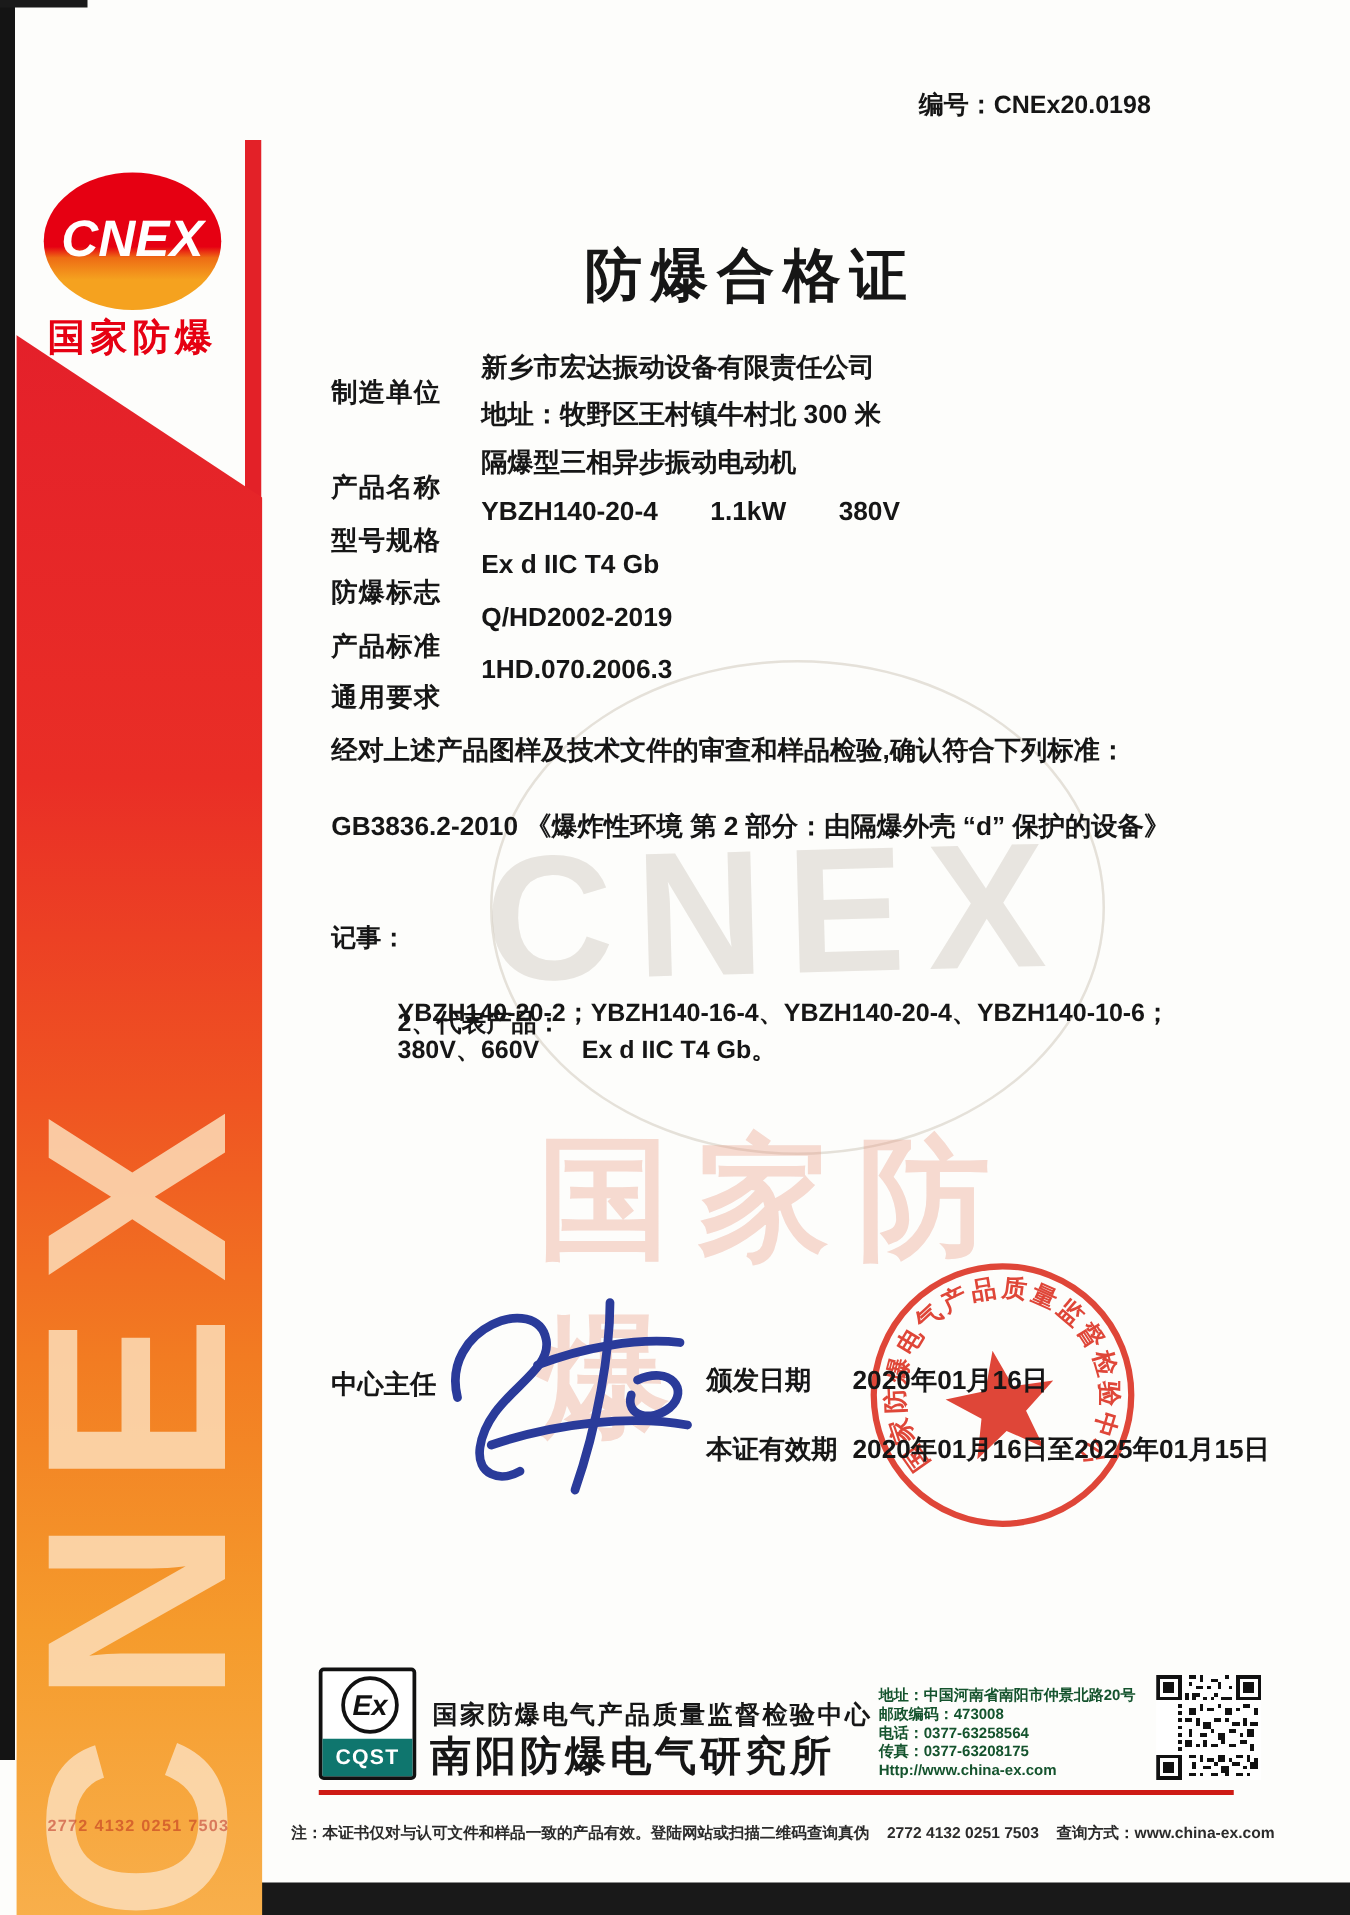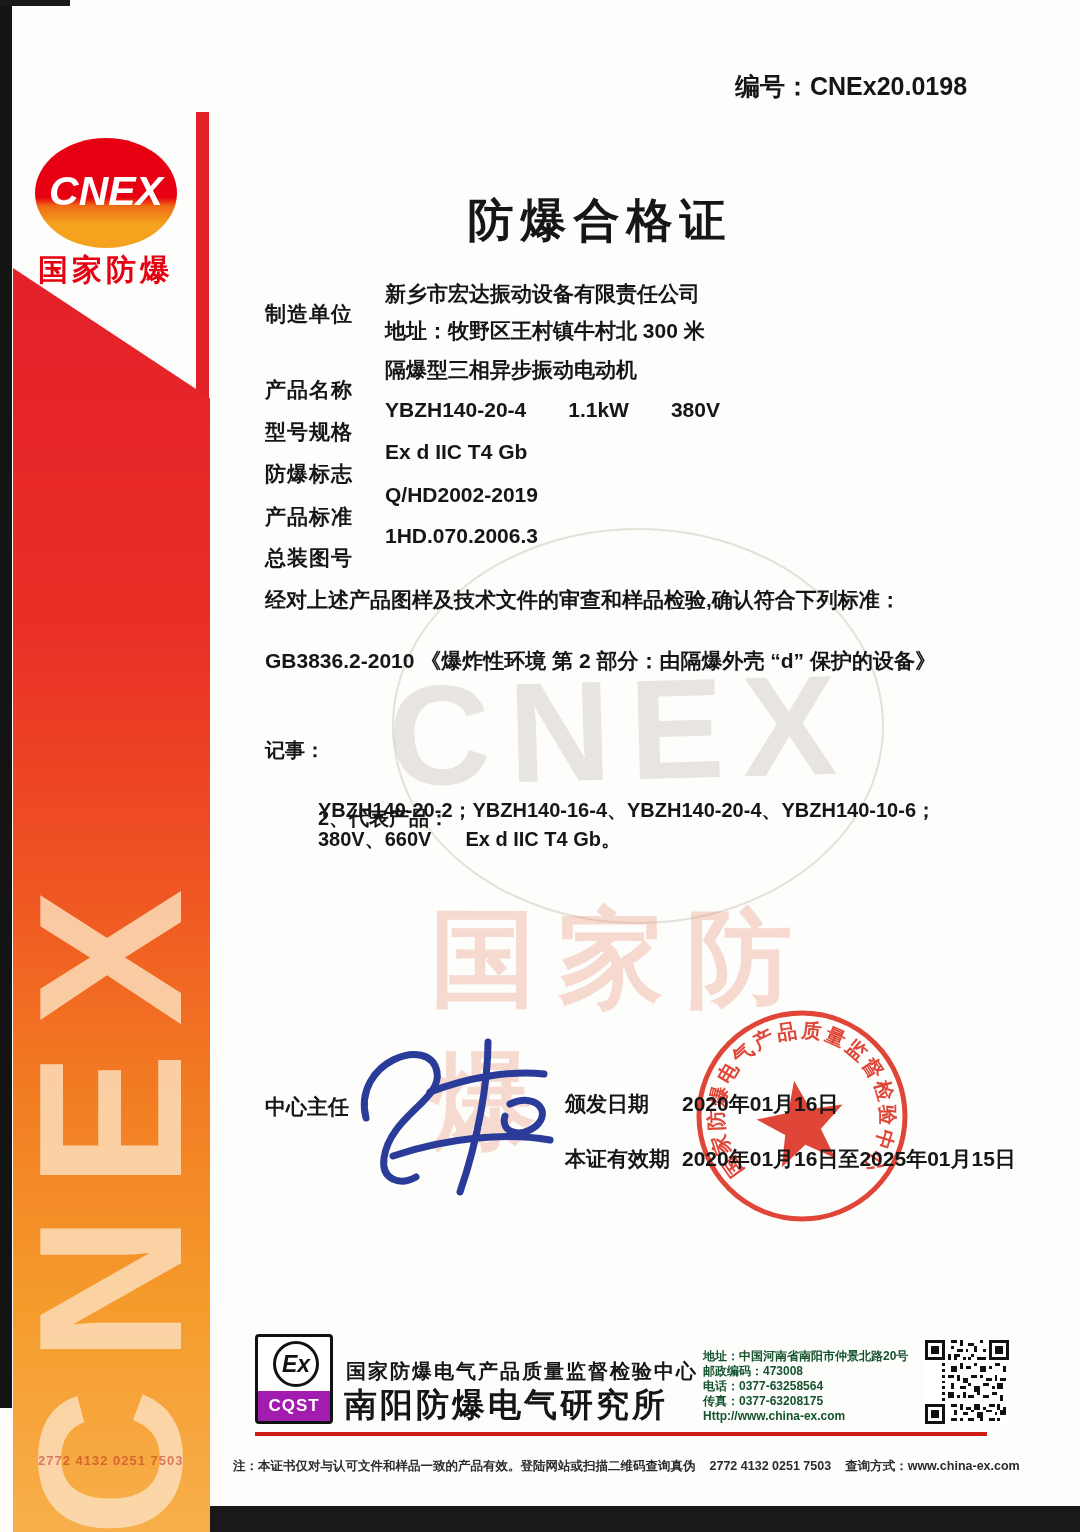--- a/index.html
+++ b/index.html
@@ -59,21 +59,21 @@
     font-size:142px;font-weight:bold;letter-spacing:18px;
     color:rgba(173,162,146,0.26);transform:rotate(-1.5deg);
   }
   .wm-gjfb{
     left:430px;top:888px;width:460px;z-index:0;
     font-size:106px;font-weight:bold;letter-spacing:22px;
     color:rgba(233,152,130,0.35);
   }
 
   
-  .cert-no{left:735px;top:70px;font-size:25px;font-weight:600;z-index:4;}
+  .cert-no{left:735px;top:70px;font-size:20px;font-weight:600;z-index:4;}
   .doc-title{
     left:380px;top:190px;width:440px;text-align:center;z-index:4;
     font-size:46px;font-weight:900;letter-spacing:7px;
   }
 
   
   .flabel{left:265px;font-size:21px;font-weight:700;letter-spacing:1px;z-index:4;margin-top:20px;}
   .fvalue{left:385px;font-size:21px;font-weight:600;white-space:nowrap;z-index:4;}
   .y-r1{top:280px;} .y-r1b{top:317px;} .y-r2{top:356px;} .y-r3{top:398px;}
   .y-r4{top:440px;} .y-r5{top:483px;} .y-r6{top:524px;}
@@ -101,21 +101,21 @@
   .badge{
     left:255px;top:1334px;width:78px;height:90px;z-index:4;
     border:3px solid #111;border-radius:4px;background:#fff;box-sizing:border-box;padding-left:28px;
   }
   .badge-circle{
     position:absolute;left:15px;top:4px;width:46px;height:46px;border-radius:50%;
     border:3px solid #111;box-sizing:border-box;text-align:center;line-height:41px;
     font-size:23px;font-weight:bold;font-style:italic;color:#111;
   }
   .badge-bottom{
-    position:absolute;left:0;bottom:0;width:100%;height:30px;background:#a21caf;
+    position:absolute;left:0;bottom:0;width:100%;height:30px;background:#0f766e;
     color:#fff;text-align:center;line-height:30px;font-size:17px;font-weight:bold;letter-spacing:1px;
   }
   .org1{left:346px;top:1358px;font-size:20px;font-weight:800;letter-spacing:2px;z-index:4;}
   .org2{left:344px;top:1383px;font-size:33px;font-weight:800;letter-spacing:3px;z-index:4;}
   .contact{left:703px;top:1349px;z-index:4;font-size:12px;font-weight:600;line-height:15px;color:#14532d;}
   .qr{left:925px;top:1340px;z-index:4;}
   .footer-line{left:255px;top:1432px;width:732px;height:4px;background:#ce1b15;z-index:4;}
   .fine-print{left:233px;top:1458px;z-index:4;font-size:12.5px;font-weight:600;color:#2b2b2b;white-space:nowrap;}
   .fine-gap{margin-left:14px;}
 </style>
@@ -158,21 +158,21 @@
   <div class="abs fvalue y-r3">
     <span>YBZH140-20-4</span><span class="gap-m">1.1kW</span><span class="gap-m">380V</span>
   </div>
 
   <div class="abs flabel y-r4">防爆标志</div>
   <div class="abs fvalue y-r4">Ex d IIC T4 Gb</div>
 
   <div class="abs flabel y-r5">产品标准</div>
   <div class="abs fvalue y-r5">Q/HD2002-2019</div>
 
-  <div class="abs flabel y-r6">总装图号</div>
+  <div class="abs flabel y-r6">通用要求</div>
   <div class="abs fvalue y-r6">1HD.070.2006.3</div>
 
   <div class="abs review y-v1">经对上述产品图样及技术文件的审查和样品检验,确认符合下列标准：</div>
   <div class="abs review y-v3">GB3836.2-2010 《爆炸性环境 第 2 部分：由隔爆外壳 “d” 保护的设备》</div>
 
   <div class="abs notes-label">记事：</div>
   <div class="abs note y-n2">2、代表产品：</div>
   <div class="abs note y-n3">YBZH140-20-2；YBZH140-16-4、YBZH140-20-4、YBZH140-10-6；</div>
   <div class="abs note y-n4">
     <span>380V、660V</span><span class="gap-l">Ex d IIC T4 Gb。</span>

